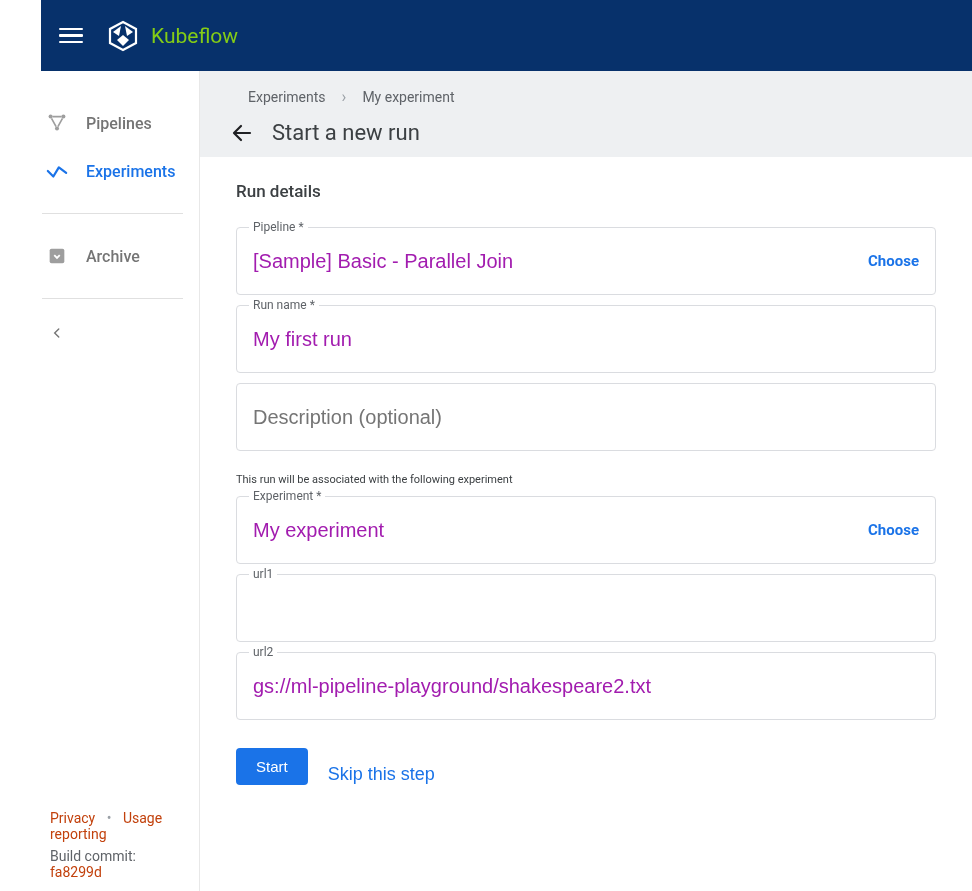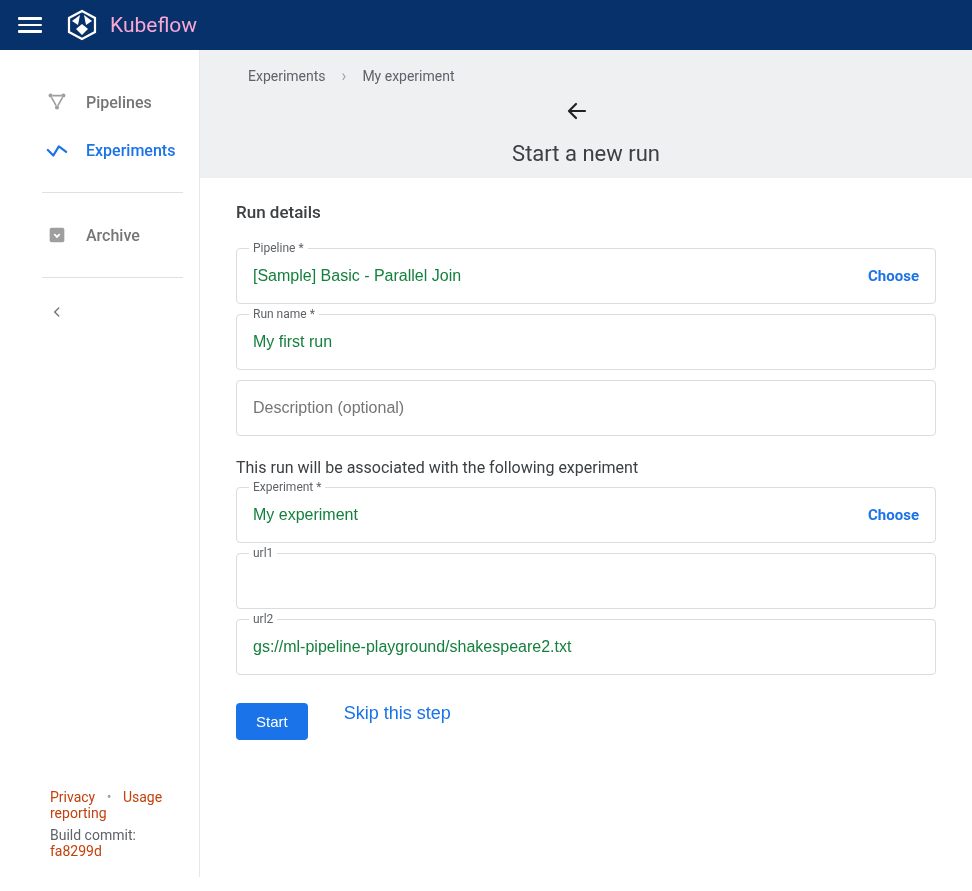--- a/index.html
+++ b/index.html
@@ -4,26 +4,27 @@
 <style>
   * { box-sizing: border-box; margin: 0; padding: 0; }
   body {
     font-family: 'Google Sans', 'Roboto', -apple-system, BlinkMacSystemFont, sans-serif;
     background: #fff;
     width: 972px;
     height: 891px;
     overflow: hidden;
   }
   .header {
-    height: 50px;
+    height: 71px;
     background: #07316b;
     display: flex;
     align-items: center;
     padding: 0 18px;
-    color: #f9a8d4;
+    color: #84cc16;
+    margin-left: 41px;
   }
   .hamburger {
     width: 24px; height: 24px;
     display: flex; flex-direction: column; justify-content: center; gap: 4px;
     cursor: pointer; margin-right: 24px;
   }
   .hamburger span { display:block; height:2.5px; background:#fff; border-radius:1px; }
   .logo { width: 32px; height: 32px; margin-right: 12px; }
   .brand { font-size: 21px; font-weight: 400; }
   .layout { display: flex; height: calc(891px - 64px); }
@@ -55,53 +56,53 @@
   .main { flex:1; background:#eef0f2; display:flex; flex-direction:column; overflow:hidden;}
   .page-top {
     padding: 16px 48px 12px;
   }
   .breadcrumb {
     display:flex; align-items:center; gap:16px;
     font-size:14px; color:#5f6368; margin-bottom:14px;
   }
   .crumb { cursor:pointer; }
   .crumb-sep { color:#9aa0a6; font-size:16px; }
-  .title-row { display:flex; align-items:center; gap:18px;flex-direction:column; }
+  .title-row { display:flex; align-items:center; gap:18px; }
   .back-arrow { width:24px; height:24px; cursor:pointer; margin-left:-18px;}
   .page-title { font-size:22px; color:#3c4043; font-weight:400; }
   .content {
     background:#fff; margin: 0 0 0 0;
     padding: 24px 36px;
     flex:1; overflow-y:auto;
   }
   .section-head { font-size:17px; color:#3c4043; font-weight:500; margin-bottom:26px; }
   .field {
     position:relative;
     border:1px solid #dadce0;
     border-radius:4px;
-    height:56px;
+    height:68px;
     padding:0 16px;
     display:flex; align-items:center;
     margin-bottom:10px;
   }
   .field-label {
     position:absolute; top:-8px; left:12px;
     background:#fff; padding:0 4px;
     font-size:12px; color:#5f6368;
   }
   .field input {
     border:none; outline:none; width:100%;
-    font-size:16px; color:#15803d;
+    font-size:20px; color:#a21caf;
     background:transparent;
   }
   .field .choose {
     color:#1a73e8; font-weight:700; font-size:15px; cursor:pointer;
   }
-  .note { font-size:16px; color:#3c4043; margin:22px 0 10px; }
-  .actions { display:flex; align-items:flex-start; gap:36px; margin-top:28px; }
+  .note { font-size:11px; color:#3c4043; margin:22px 0 10px; }
+  .actions { display:flex; align-items:flex-end; gap:20px; margin-top:28px; }
   .btn-primary {
     background:#1a73e8; color:#fff; border:none;
     padding:10px 20px; border-radius:4px;
     font-size:15px; font-weight:500; cursor:pointer;
   }
   .btn-link {
     background:none; border:none; color:#1a73e8;
     font-size:18px; font-weight:500; cursor:pointer;
   }
   .param-sub { font-size:15px; color:#3c4043; margin-bottom:14px; }

